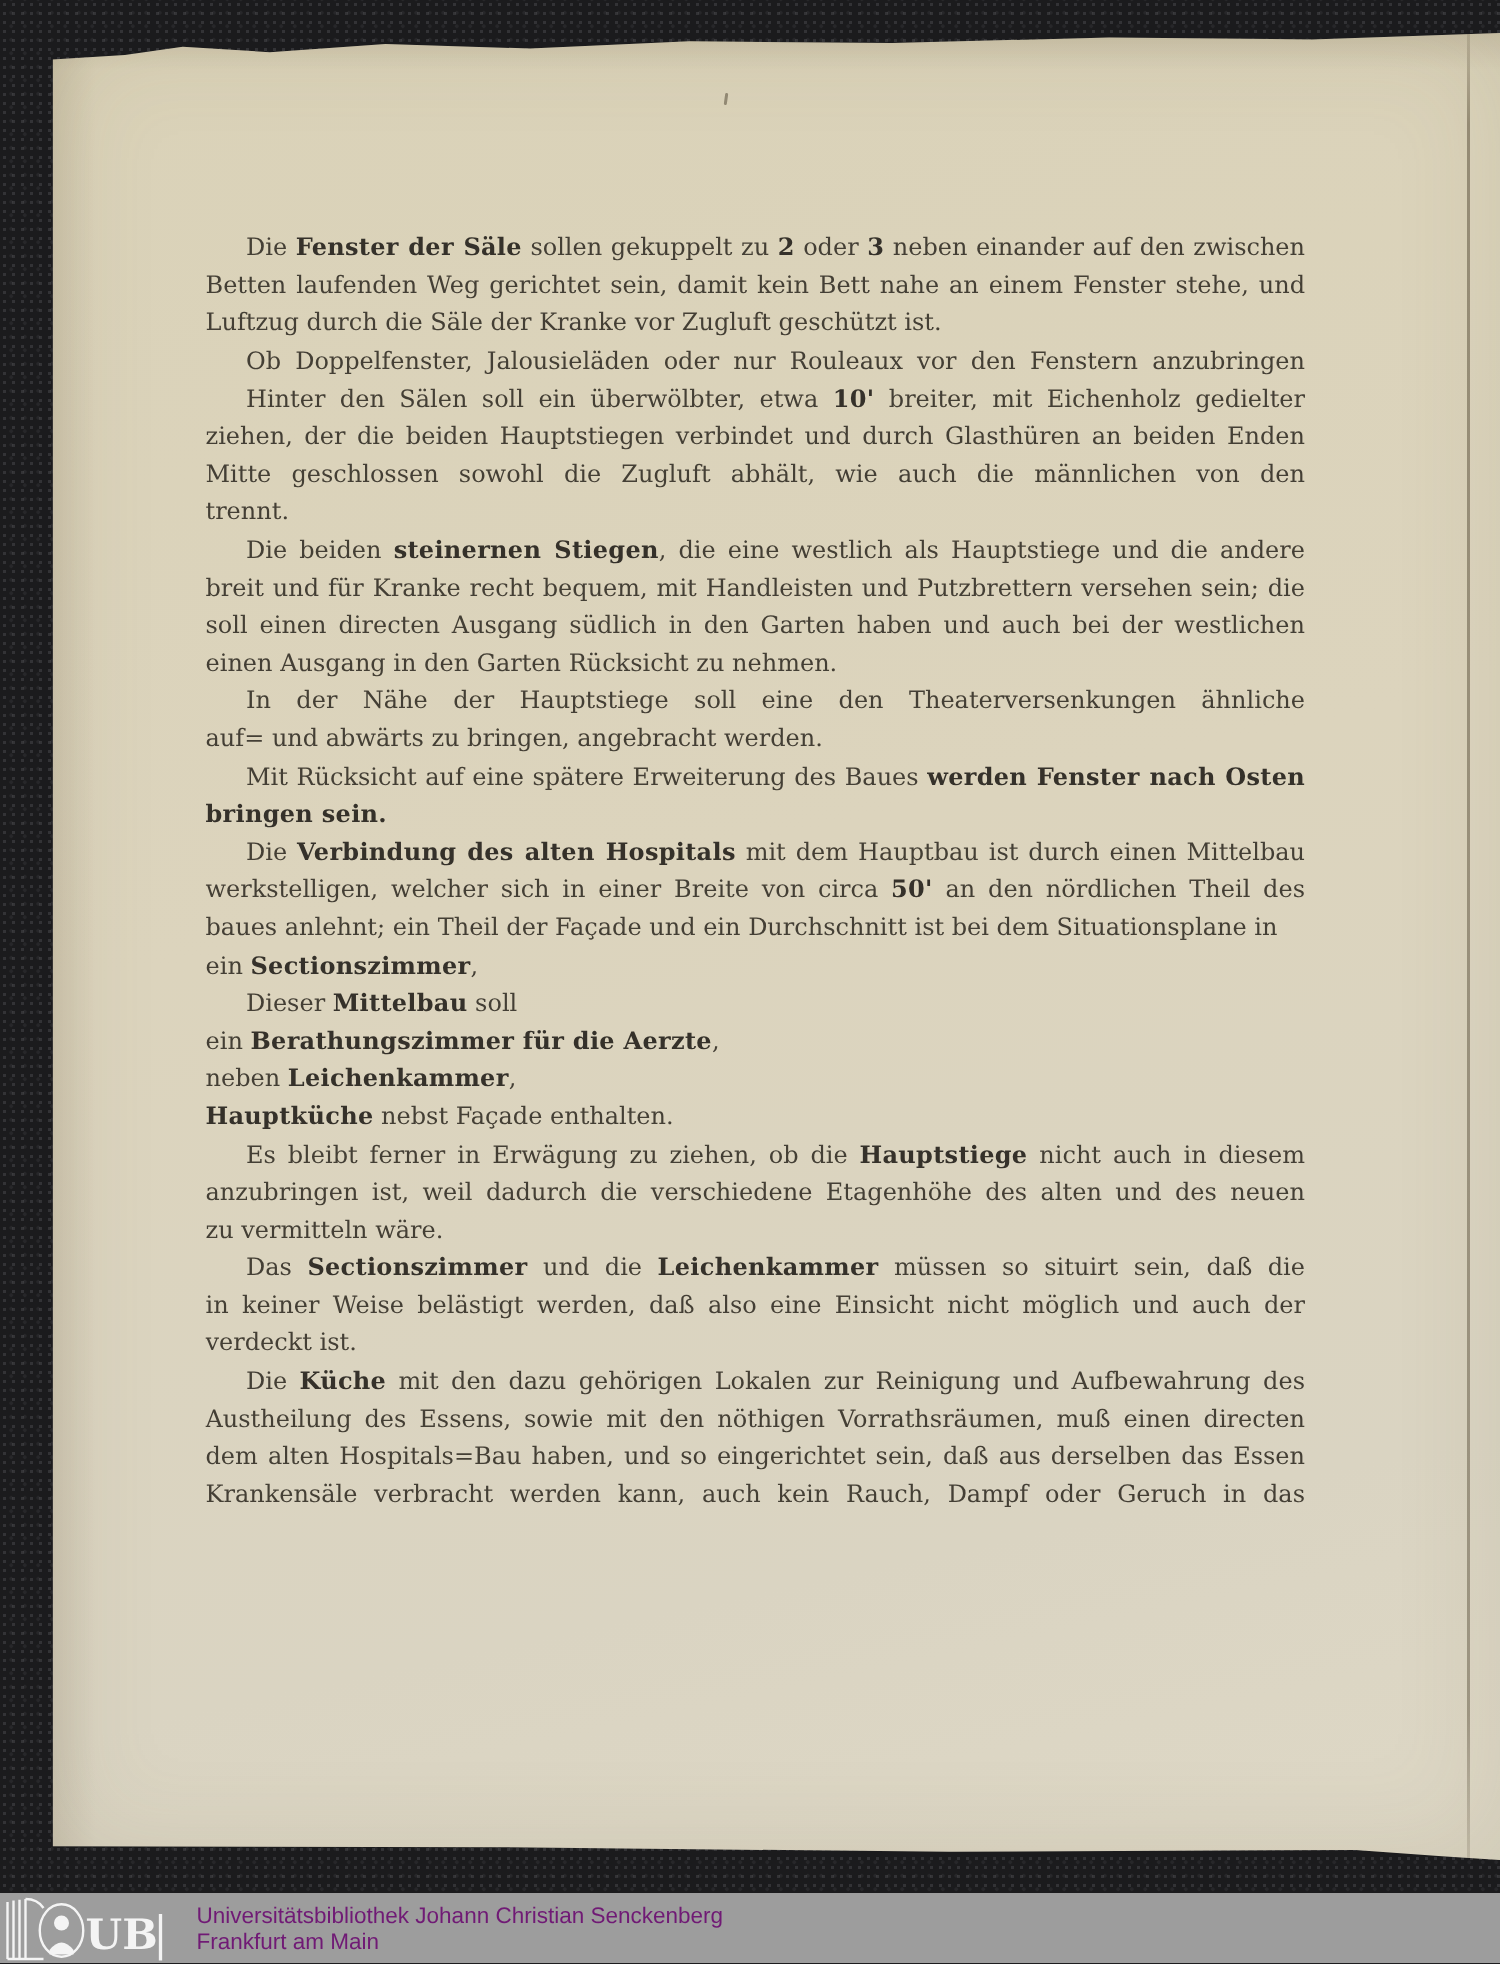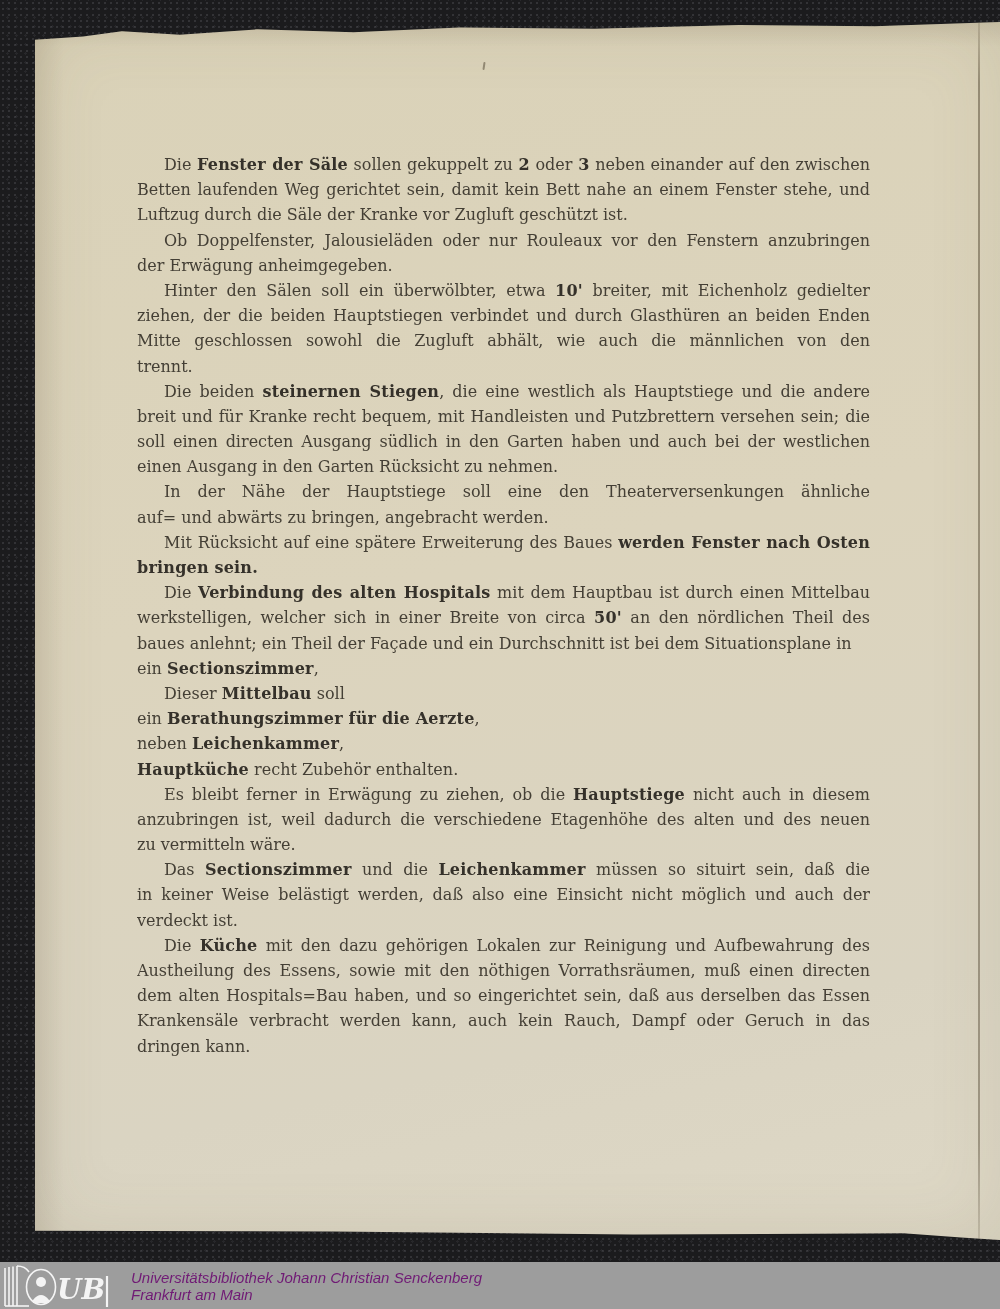--- a/index.html
+++ b/index.html
@@ -53,21 +53,21 @@
     position: absolute; left: 102px; top: 130px; width: 733px;
     color: #443f35; font-size: 16px;
   }
   .line { height: 25.2px; line-height: 25px; overflow: hidden; }
   .line.just { text-align: justify; text-align-last: justify; }
   .line.ind { text-indent: 27px; }
   .line .b { font-weight: 700; color: #35312a; letter-spacing: .2px; text-align: right; }
   .footer {
     position: absolute; left: 0; bottom: 0; width: 100%; height: 47px;
     background: #9d9d9d;
-    display: flex; align-items: center; font-style: italic;
+    display: flex; align-items: center;
   }
   .footer-logo { margin-left: 3px; flex: 0 0 auto; }
   .footer-text {
     margin-left: 13px;
     color: #701a75;
     font-family: "Liberation Sans", sans-serif;
     font-size: 15px; line-height: 17px;
   }
 </style>
 </head>
@@ -78,52 +78,50 @@
   <div class="page">
     <div class="page-edge-shade"></div>
     <div class="fold-crease"></div>
     <div class="next-page-sliver"></div>
     <div class="stray-mark"></div>
     <div class="textblock" id="textblock">
         <div class="line ind just"><span>Die </span><span class="b">Fenster der Säle</span><span> sollen gekuppelt zu </span><span class="b">2</span><span> oder </span><span class="b">3</span><span> neben einander auf den zwischen beiden</span></div>
         <div class="line just"><span>Betten laufenden Weg gerichtet sein, damit kein Bett nahe an einem Fenster stehe, und bei etwaigem</span></div>
         <div class="line"><span>Luftzug durch die Säle der Kranke vor Zugluft geschützt ist.</span></div>
         <div class="line ind just"><span>Ob Doppelfenster, Jalousieläden oder nur Rouleaux vor den Fenstern anzubringen sind, bleibt</span></div>
-        <div class="line"><span>der Erwägung anheimgegeben.</span></div>
         <div class="line ind just"><span>Hinter den Sälen soll ein überwölbter, etwa </span><span class="b">10'</span><span> breiter, mit Eichenholz gedielter </span></div>
         <div class="line just"><span>ziehen, der die beiden Hauptstiegen verbindet und durch Glasthüren an beiden Enden und in der</span></div>
         <div class="line just"><span>Mitte geschlossen sowohl die Zugluft abhält, wie auch die männlichen von den weiblichen Kranken</span></div>
         <div class="line"><span>trennt.</span></div>
         <div class="line ind just"><span>Die beiden </span><span class="b">steinernen Stiegen</span><span>, die eine westlich als Hauptstiege und die andere östlich, sollen</span></div>
         <div class="line just"><span>breit und für Kranke recht bequem, mit Handleisten und Putzbrettern versehen sein; die östliche Treppe</span></div>
         <div class="line just"><span>soll einen directen Ausgang südlich in den Garten haben und auch bei der westlichen Treppe ist auf</span></div>
         <div class="line"><span>einen Ausgang in den Garten Rücksicht zu nehmen.</span></div>
         <div class="line ind just"><span>In der Nähe der Hauptstiege soll eine den Theaterversenkungen ähnliche Vorrichtung, um Kranke</span></div>
         <div class="line"><span>auf= und abwärts zu bringen, angebracht werden.</span></div>
         <div class="line ind just"><span>Mit Rücksicht auf eine spätere Erweiterung des Baues </span><span class="b">werden Fenster nach Osten nicht anzu=</span></div>
         <div class="line"><span class="b">bringen sein.</span></div>
         <div class="line ind just"><span>Die </span><span class="b">Verbindung des alten Hospitals</span><span> mit dem Hauptbau ist durch einen Mittelbau zu be=</span></div>
         <div class="line just"><span>werkstelligen, welcher sich in einer Breite von circa </span><span class="b">50'</span><span> an den nördlichen Theil des alten Hospital=</span></div>
         <div class="line"><span>baues anlehnt; ein Theil der Façade und ein Durchschnitt ist bei dem Situationsplane in H beigefügt.</span></div>
         <div class="line"><span>ein </span><span class="b">Sectionszimmer</span><span>,</span></div>
         <div class="line ind"><span>Dieser </span><span class="b">Mittelbau</span><span> soll</span></div>
         <div class="line"><span>ein </span><span class="b">Berathungszimmer für die Aerzte</span><span>,</span></div>
         <div class="line"><span>neben </span><span class="b">Leichenkammer</span><span>,</span></div>
-        <div class="line"><span class="b">Hauptküche</span><span> recht Zubehör enthalten.</span></div>
+        <div class="line"><span class="b">Hauptküche</span><span> nebst Façade enthalten.</span></div>
         <div class="line ind just"><span>Es bleibt ferner in Erwägung zu ziehen, ob die </span><span class="b">Hauptstiege</span><span> nicht auch in diesem Mittelbau</span></div>
         <div class="line just"><span>anzubringen ist, weil dadurch die verschiedene Etagenhöhe des alten und des neuen Baues am besten</span></div>
         <div class="line"><span>zu vermitteln wäre.</span></div>
         <div class="line ind just"><span>Das </span><span class="b">Sectionszimmer</span><span> und die </span><span class="b">Leichenkammer</span><span> müssen so situirt sein, daß die Kranken davon</span></div>
         <div class="line just"><span>in keiner Weise belästigt werden, daß also eine Einsicht nicht möglich und auch der Zugang möglichst</span></div>
         <div class="line"><span>verdeckt ist.</span></div>
         <div class="line ind just"><span>Die </span><span class="b">Küche</span><span> mit den dazu gehörigen Lokalen zur Reinigung und Aufbewahrung des Eßgeschirres,</span></div>
         <div class="line just"><span>Austheilung des Essens, sowie mit den nöthigen Vorrathsräumen, muß einen directen Zugang aus</span></div>
         <div class="line just"><span>dem alten Hospitals=Bau haben, und so eingerichtet sein, daß aus derselben das Essen leicht in die</span></div>
         <div class="line just"><span>Krankensäle verbracht werden kann, auch kein Rauch, Dampf oder Geruch in das Hauptgebäude</span></div>
-        <div class="line"><span>dringen kann.</span></div>
       </div>
   </div>
 
   <div class="footer">
     <svg class="footer-logo" width="115" height="44" viewBox="0 0 115 44">
       <g stroke="#f4f4f4" stroke-width="1.6" fill="none">
         <path d="M2,4 V42"></path>
         <path d="M6,3 V42"></path>
         <path d="M10,2.5 V42"></path>
         <path d="M14,2 V42"></path>

